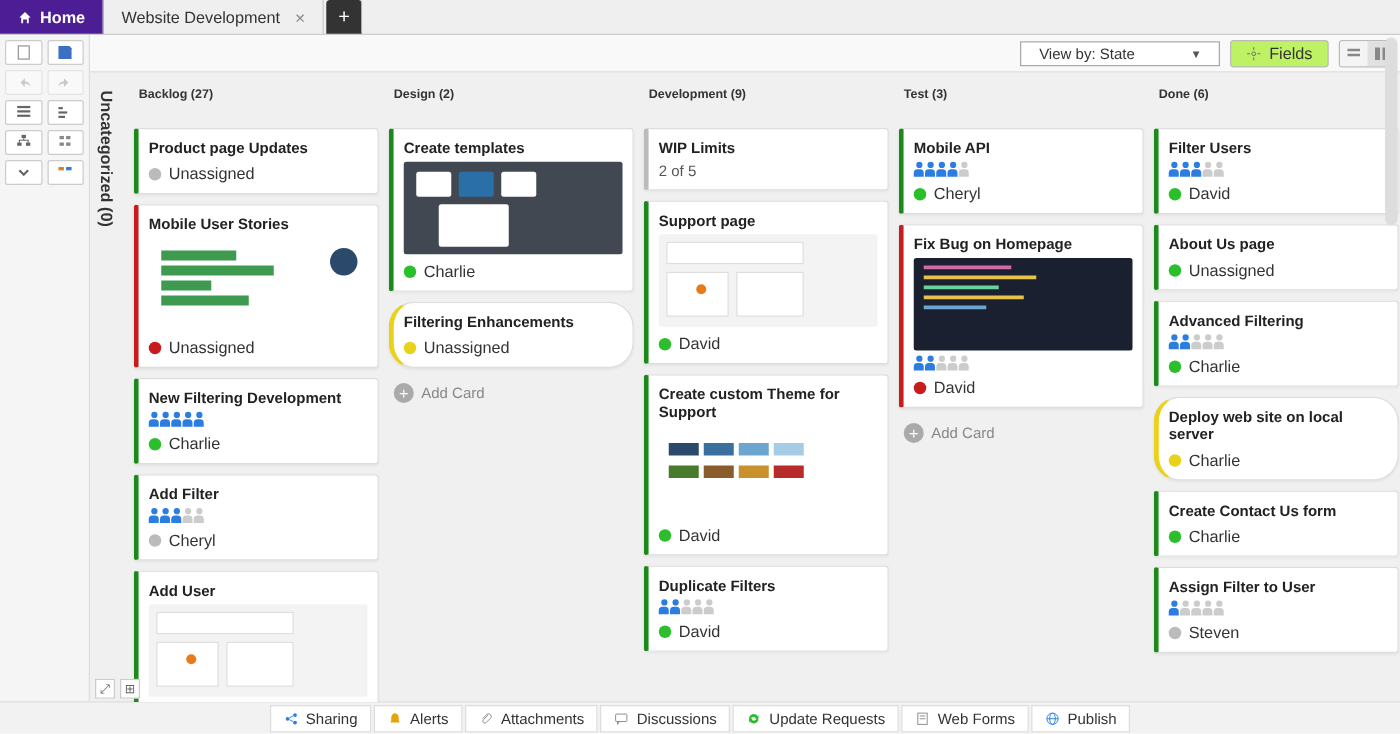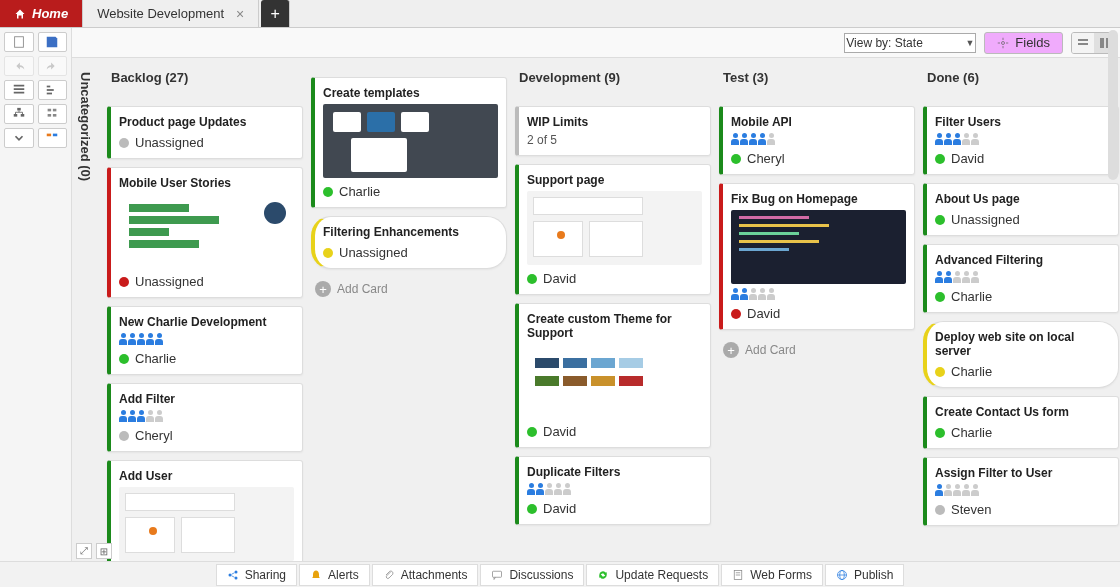--- a/index.html
+++ b/index.html
@@ -1,42 +1,42 @@
 <!DOCTYPE html>
 <html><head>
 <meta charset="utf-8">
 <style>
 * { box-sizing: border-box; margin: 0; padding: 0; font-family: Arial, Helvetica, sans-serif; }
 body { background: #fff; font-size: 13px; color: #333; width: 1120px; height: 587px; overflow: hidden; display: flex; flex-direction: column; }
 .tabbar { height: 28px; background: #efefef; display: flex; align-items: stretch; border-bottom: 1px solid #ccc; }
 .tab { display: flex; align-items: center; padding: 0 14px; border-right: 1px solid #ccc; gap: 6px; cursor: pointer; }
-.tab.home { background: #b91c1c; color: #fff; font-weight: bold; font-style: italic; }
+.tab.home { background: #4c1d95; color: #fff; font-weight: bold; }
 .tab.home .homeicon { width: 12px; height: 12px; display: inline-block; }
 .tab .close { color: #888; font-size: 14px; margin-left: 6px; }
 .tab.add { background: #333; color: #fff; width: 28px; justify-content: center; font-size: 16px; border-radius: 3px 3px 0 0; margin-left: 2px; }
 .main { flex: 1; display: flex; overflow: hidden; }
 .leftbar { width: 72px; background: #f5f5f5; border-right: 1px solid #ddd; padding: 4px 4px; }
 .leftgrid { display: grid; grid-template-columns: 1fr 1fr; gap: 4px; }
 .lbtn { height: 20px; background: #fff; border: 1px solid #ccc; border-radius: 2px; display: flex; align-items: center; justify-content: center; color: #555; font-size: 11px; cursor: pointer; }
 .lbtn svg { width: 14px; height: 14px; }
 .lbtn.disabled { opacity: 0.4; }
 .leftbar .row2 { margin-top: 4px; display: flex; gap: 4px; }
 .content { flex: 1; display: flex; flex-direction: column; background: #f0f0f0; }
 .topbar { height: 30px; background: #f9f9f9; border-bottom: 1px solid #ddd; display: flex; align-items: center; justify-content: flex-end; padding: 0 8px; gap: 8px; }
-.viewby { width: 132px; height: 20px; border: 1px solid #aaa; background: #fff; padding: 0 1px; font-size: 12px; display: flex; align-items: center; justify-content: space-between; }
+.viewby { width: 160px; height: 20px; border: 1px solid #aaa; background: #fff; padding: 0 14px; font-size: 12px; display: flex; align-items: center; justify-content: space-between; }
 .viewby .caret { font-size: 9px; color: #555; }
-.fieldsbtn { height: 22px; border: 1px solid #bbb; background: #f0abfc; padding: 0 12px; display: flex; align-items: center; gap: 6px; border-radius: 3px; cursor: pointer; }
+.fieldsbtn { height: 22px; border: 1px solid #bbb; background: #bef264; padding: 0 12px; display: flex; align-items: center; gap: 6px; border-radius: 3px; cursor: pointer; }
 .fieldsbtn .gear { width: 12px; height: 12px; }
 .viewtoggle { display: flex; border: 1px solid #bbb; border-radius: 3px; overflow: hidden; }
 .viewtoggle div { width: 22px; height: 20px; display: flex; align-items: center; justify-content: center; background: #f4f4f4; cursor: pointer; }
 .viewtoggle div.active { background: #e0e0e0; }
 .board { flex: 1; display: flex; overflow: auto; padding: 6px 6px 6px 0; gap: 8px; }
 .uncat { writing-mode: vertical-rl; padding: 8px 6px; font-weight: bold; color: #333; font-size: 13px; }
 .column { width: 196px; flex: 0 0 196px; display: flex; flex-direction: column; }
-.colhead { font-weight: bold; padding: 6px 4px 8px; font-size: 13px; }
+.colhead { font-weight: bold; padding: 6px 4px 8px; font-size: 10px; }
 .cards { display: flex; flex-direction: column; gap: 8px; margin-top: 13px; }
 .card { background: #fff; border: 1px solid #ddd; border-radius: 3px; border-left: 4px solid #888; padding: 8px 8px; box-shadow: 0 1px 2px rgba(0,0,0,0.05); }
 .card.green { border-left-color: #1b8a1b; }
 .card.red { border-left-color: #c91b1b; }
 .card.yellow { border-left-color: #e8d21a; border-radius: 20px; }
 .card.gray { border-left-color: #bbb; }
 .card .title { font-weight: bold; font-size: 12px; margin-bottom: 4px; color: #222; }
 .card .subtitle { font-size: 12px; color: #555; }
 .card .thumb { width: 100%; height: 74px; background: #414851; margin: 4px 0; border-radius: 2px; position: relative; overflow: hidden; }
 .card .assignrow { display: flex; align-items: center; gap: 6px; margin-top: 6px; }
@@ -224,21 +224,21 @@
                 <div class="bar" style="top:34px;width:40px"></div>
                 <div class="bar" style="top:46px;width:70px"></div>
                 <div style="position:absolute;right:8px;top:8px;width:22px;height:22px;border-radius:50%;background:#2b4a6b"></div>
               </div>
               <div class="assignrow">
                 <span class="dot red"></span>
                 <span>Unassigned</span>
               </div>
             </div>
             <div class="card green">
-              <div class="title">New Charlie Development</div>
+              <div class="title">New Filtering Development</div>
               <div class="people">
                 <span class="person b"></span>
                 <span class="person b"></span>
                 <span class="person b"></span>
                 <span class="person b"></span>
                 <span class="person b"></span>
               </div>
               <div class="assignrow">
                 <span class="dot green"></span>
                 <span>Charlie</span>
@@ -263,20 +263,21 @@
               <div class="thumb wire">
                 <div class="box" style="left:6px;top:6px;width:110px;height:18px"></div>
                 <div class="box" style="left:6px;top:30px;width:50px;height:36px"></div>
                 <div class="box" style="left:62px;top:30px;width:54px;height:36px"></div>
                 <div style="position:absolute;left:30px;top:40px;width:8px;height:8px;border-radius:50%;background:#e87a1c"></div>
               </div>
             </div>
           </div>
         </div>
         <div class="column">
+          <div class="colhead">Design (2)</div>
           <div class="cards">
             <div class="card green">
               <div class="title">Create templates</div>
               <div class="thumb template">
                 <div class="mini" style="left:10px;top:8px;width:28px;height:20px"></div>
                 <div class="mini" style="left:44px;top:8px;width:28px;height:20px;background:#2b6fa8"></div>
                 <div class="mini" style="left:78px;top:8px;width:28px;height:20px"></div>
                 <div class="mini" style="left:28px;top:34px;width:56px;height:34px"></div>
               </div>
               <div class="assignrow">

